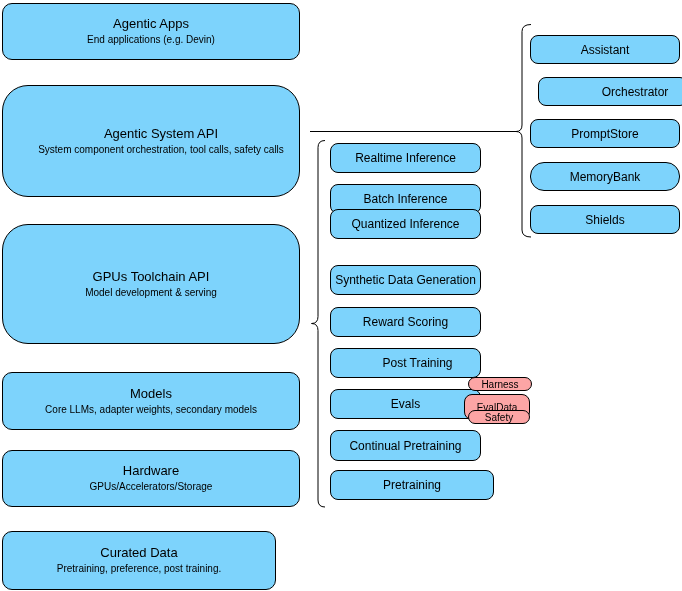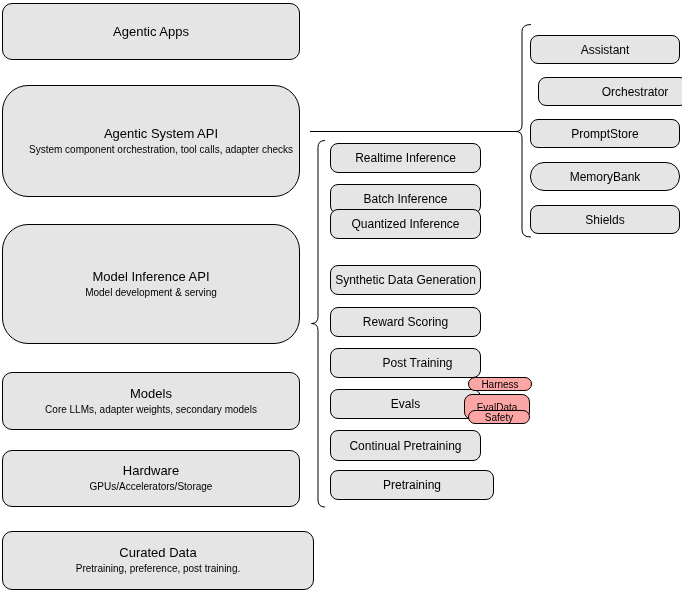--- a/index.html
+++ b/index.html
@@ -21,21 +21,21 @@
     left: 0;
     top: 0;
     width: 682px;
     height: 591px;
     pointer-events: none;
   }
   .box {
     position: absolute;
     box-sizing: border-box;
     border: 1px solid #000000;
-    background: #e5e5e5;
+    background: #7dd3fc;
     display: flex;
     flex-direction: column;
     align-items: center;
     justify-content: center;
     text-align: center;
   }
   .stack-box { border-radius: 10px; }
   .api-box { border-radius: 26px; }
   .node-title {
     font-size: 13px;
@@ -77,43 +77,44 @@
 
     <path d="M310,131.5 L516,131.5" stroke="#000000" stroke-width="1" fill="none"></path>
 
     <path d="M325,140.5 Q318,140.5 318,147.5 L318,316.5 Q318,323.5 311.5,323.5 Q318,323.5 318,330.5 L318,500 Q318,507 325,507" stroke="#000000" stroke-width="1" fill="none"></path>
 
     <path d="M531,24.5 Q522,24.5 522,31.5 L522,125 Q522,131.5 516,131.5 Q522,131.5 522,138 L522,230 Q522,237 531,237" stroke="#000000" stroke-width="1" fill="none"></path>
   </svg>
 
   <div class="box stack-box" style="left:2px; top:3px; width:298px; height:57px;">
     <div class="node-title">Agentic Apps</div>
+    <div class="node-subtitle">End applications (e.g. Devin)</div>
   </div>
 
   <div class="box api-box" style="left:2px; top:85px; width:298px; height:112px;padding-left:20px;">
     <div class="node-title">Agentic System API</div>
-    <div class="node-subtitle">System component orchestration, tool calls, adapter checks</div>
+    <div class="node-subtitle">System component orchestration, tool calls, safety calls</div>
   </div>
 
   <div class="box api-box" style="left:2px; top:224px; width:298px; height:120px;">
-    <div class="node-title">Model Inference API</div>
+    <div class="node-title">GPUs Toolchain API</div>
     <div class="node-subtitle">Model development &amp; serving</div>
   </div>
 
   <div class="box stack-box" style="left:2px; top:372px; width:298px; height:58px;">
     <div class="node-title">Models</div>
     <div class="node-subtitle">Core LLMs, adapter weights, secondary models</div>
   </div>
 
   <div class="box stack-box" style="left:2px; top:450px; width:298px; height:57px;">
     <div class="node-title">Hardware</div>
     <div class="node-subtitle">GPUs/Accelerators/Storage</div>
   </div>
 
-  <div class="box stack-box" style="left:2px; top:531px; width:312px; height:59px;">
+  <div class="box stack-box" style="left:2px; top:531px; width:274px; height:59px;">
     <div class="node-title">Curated Data</div>
     <div class="node-subtitle">Pretraining, preference, post training.</div>
   </div>
 
   <div class="box mini-box mid-col" style="left:330px; top:143px; width:151px; height:30px;">Realtime Inference</div>
   <div class="box mini-box mid-col" style="left:330px; top:184px; width:151px; height:30px;">Batch Inference</div>
   <div class="box mini-box mid-col" style="left:330px; top:209px; width:151px; height:30px;">Quantized Inference</div>
   <div class="box mini-box mid-col" style="left:330px; top:265px; width:151px; height:30px;">Synthetic Data Generation</div>
   <div class="box mini-box mid-col" style="left:330px; top:307px; width:151px; height:30px;">Reward Scoring</div>
   <div class="box mini-box mid-col" style="left:330px; top:348px; width:151px; height:30px;padding-left:24px;">Post Training</div>

